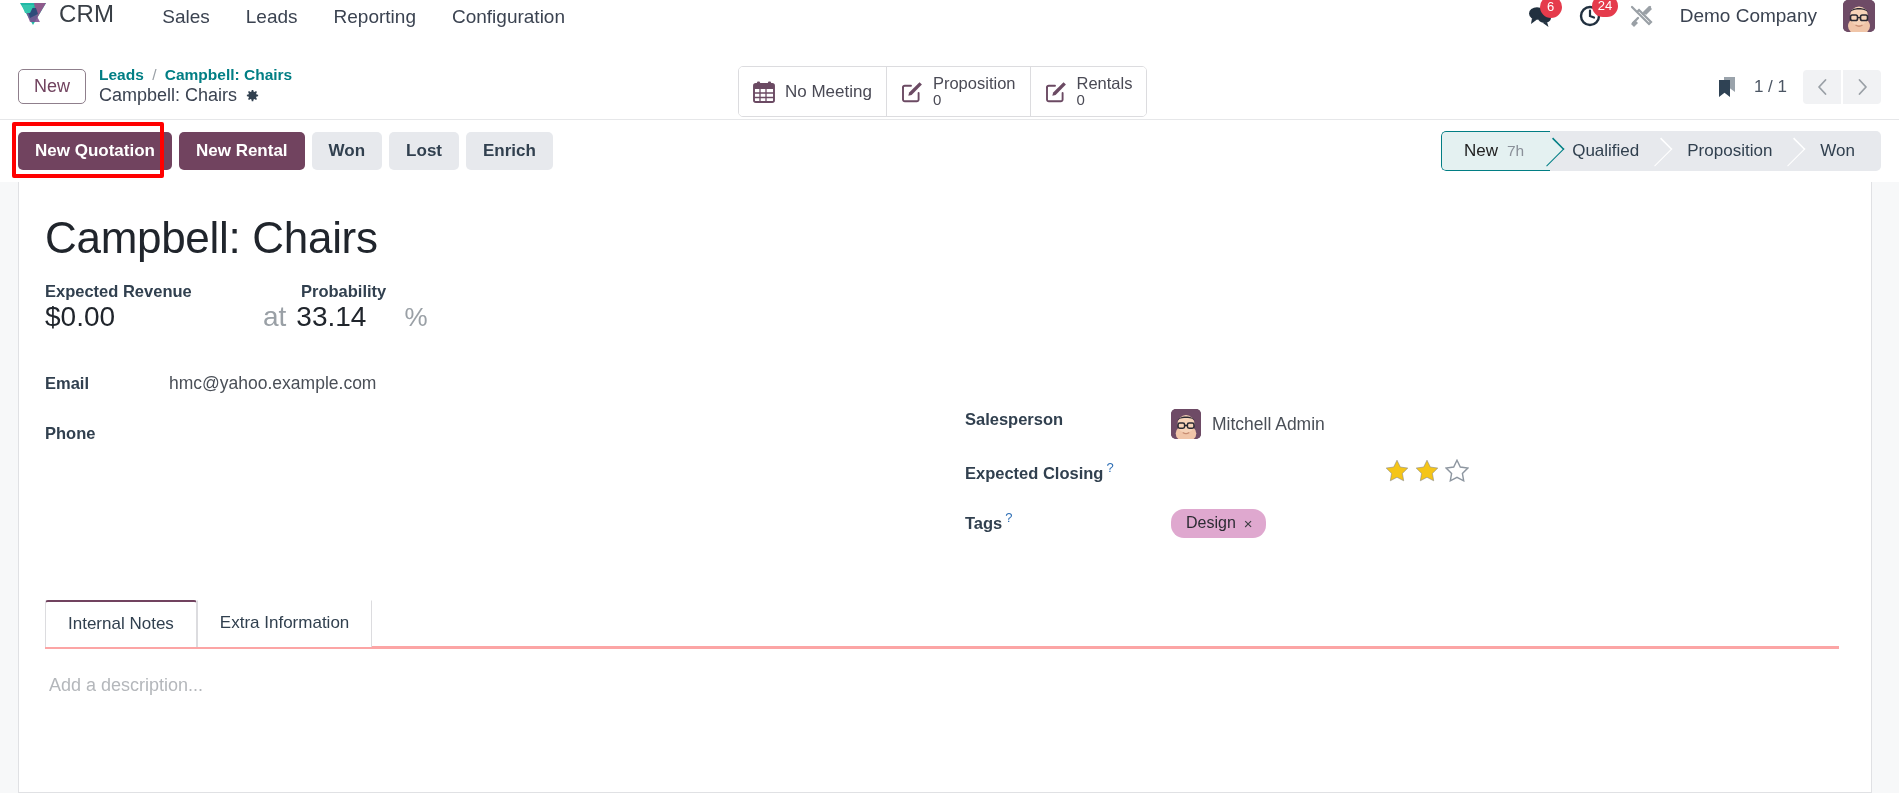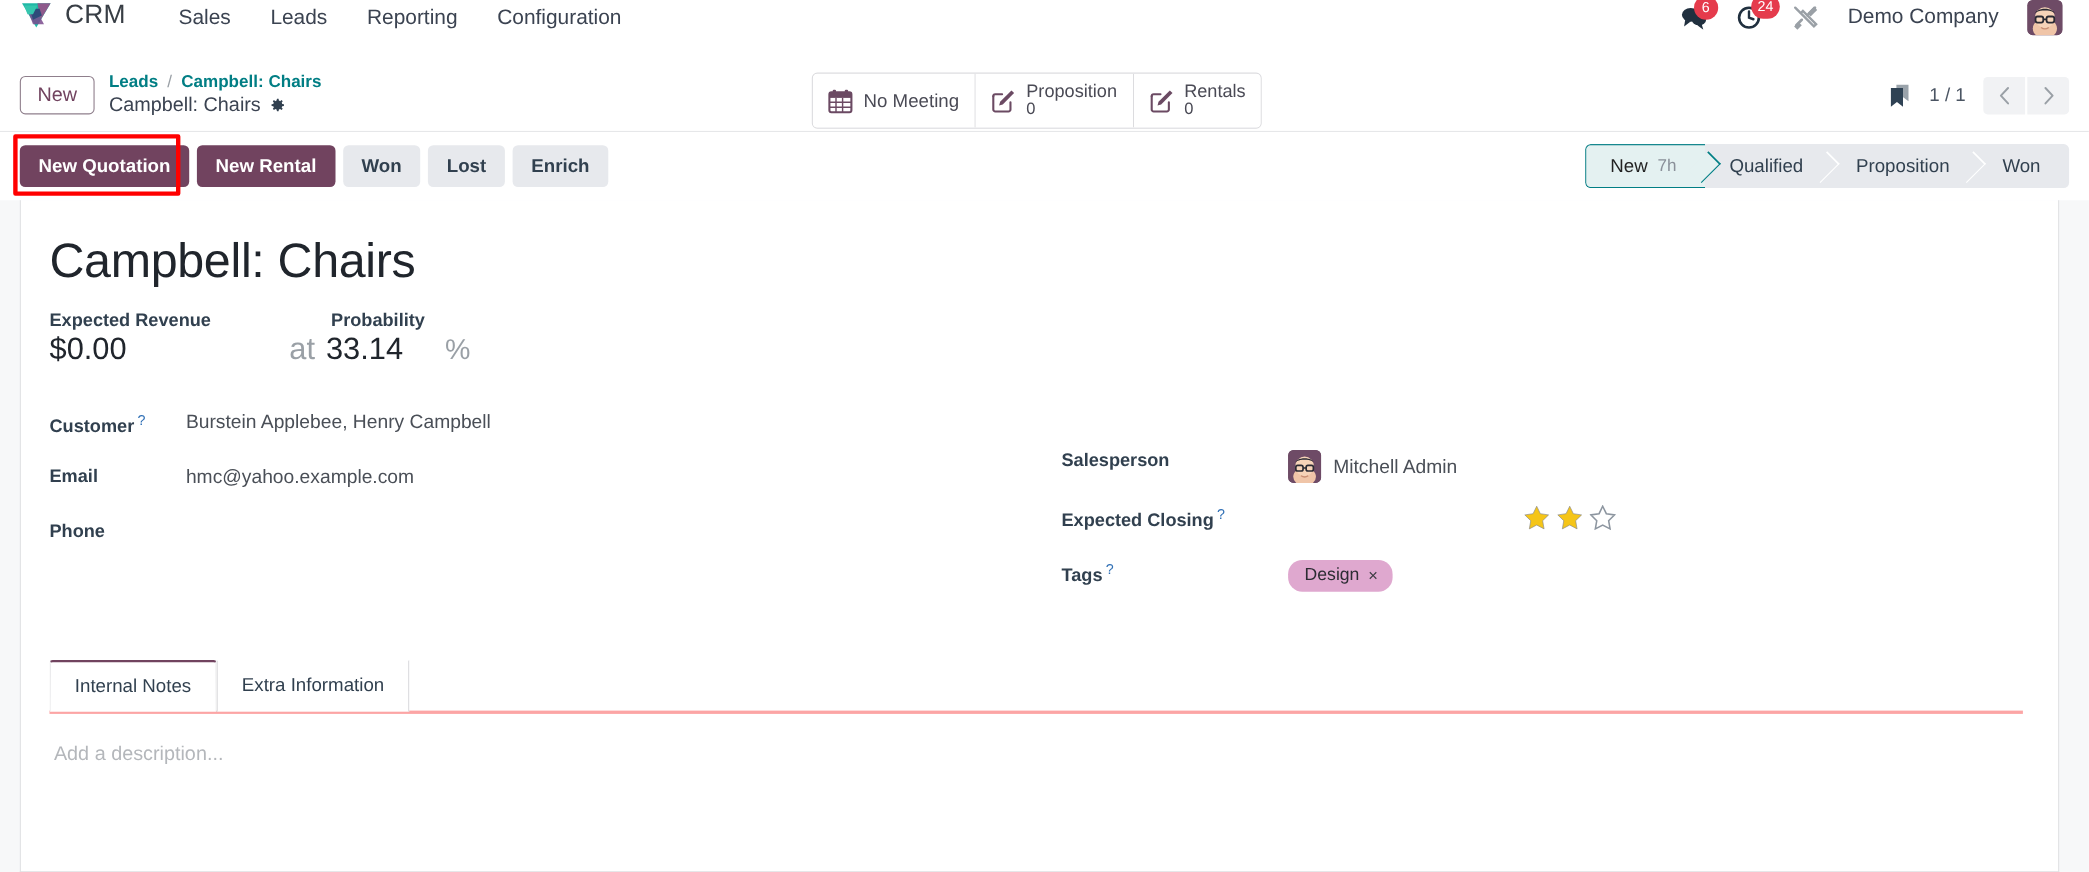--- a/index.html
+++ b/index.html
@@ -423,26 +423,20 @@
         <div class="kpi-value">
           <span class="muted">at</span>
           <span>33.14</span>
           <span class="pct-sign">%</span>
         </div>
       </div>
     </div>
 
     <div class="fields-grid">
       <div class="col-left">
-        <div class="frow">
-          <div class="flabel">
-            <span>Customer</span><span class="qmark">?</span>
-          </div>
-          <div class="fval link">Burstein Applebee, Henry Campbell</div>
-        </div>
         <div class="frow">
           <div class="flabel">Email</div>
           <div class="fval">hmc@yahoo.example.com</div>
         </div>
         <div class="frow">
           <div class="flabel">Phone</div>
           <div class="fval"></div>
         </div>
       </div>
 

